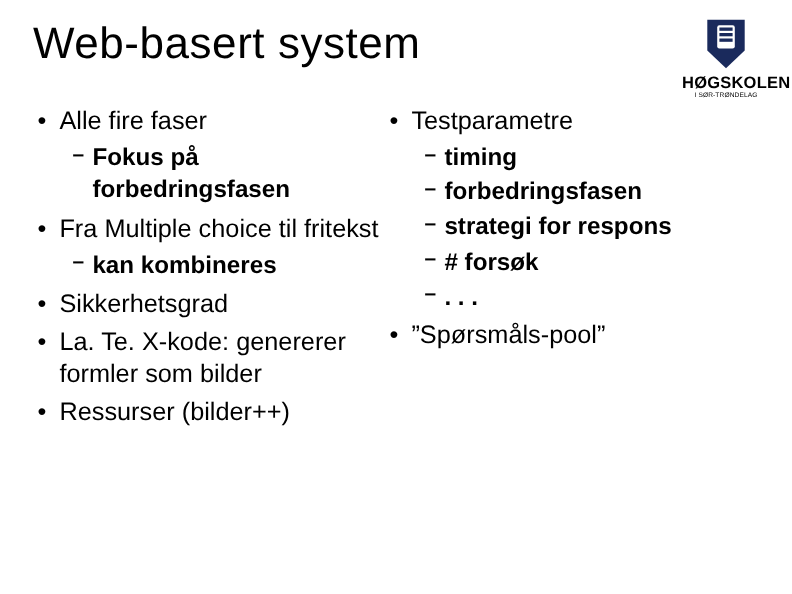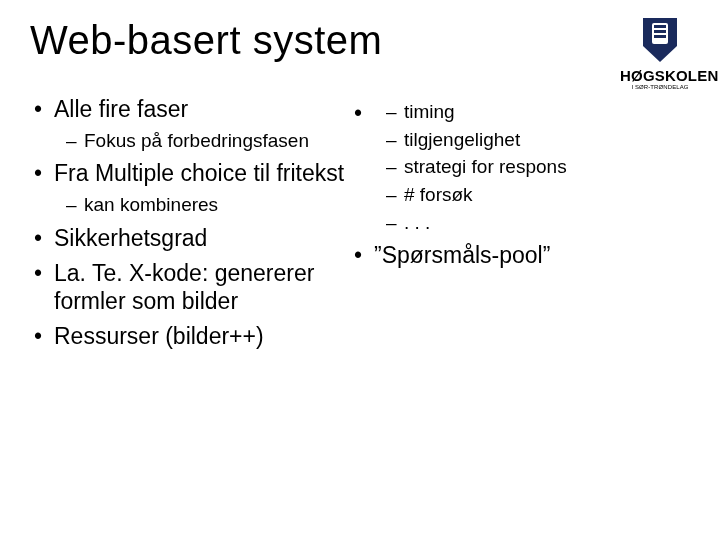--- a/index.html
+++ b/index.html
@@ -56,23 +56,24 @@
     font-size: 23px;
   }
   ul.lvl2 {
     list-style: none;
     padding: 0;
     margin: 4px 0 6px 0;
   }
   ul.lvl2 > li {
     position: relative;
     padding-left: 30px;
-    font-size: 19px;
+    font-size: 22px;
     line-height: 1.35;
     margin-bottom: 2px;
+    font-weight: bold;
   }
   ul.lvl2 > li::before {
     content: "–";
     position: absolute;
     left: 12px;
     top: 0;
     font-size: 19px;
   }
   .logo {
     position: absolute;
@@ -139,23 +140,24 @@
         </li>
         <li><span>Sikkerhetsgrad</span></li>
         <li><span>La. Te. X-kode: genererer formler som bilder</span></li>
         <li><span>Ressurser (bilder++)</span></li>
       </ul>
     </div>
 
     <div class="col right">
       <ul class="lvl1">
         <li>
+          <span>Testparametre</span>
           <ul class="lvl2">
             <li><span>timing</span></li>
-            <li><span>tilgjengelighet</span></li>
+            <li><span>forbedringsfasen</span></li>
             <li><span>strategi for respons</span></li>
             <li><span># forsøk</span></li>
             <li><span>. . .</span></li>
           </ul>
         </li>
         <li><span>”Spørsmåls-pool”</span></li>
       </ul>
     </div>
 
   </div>

